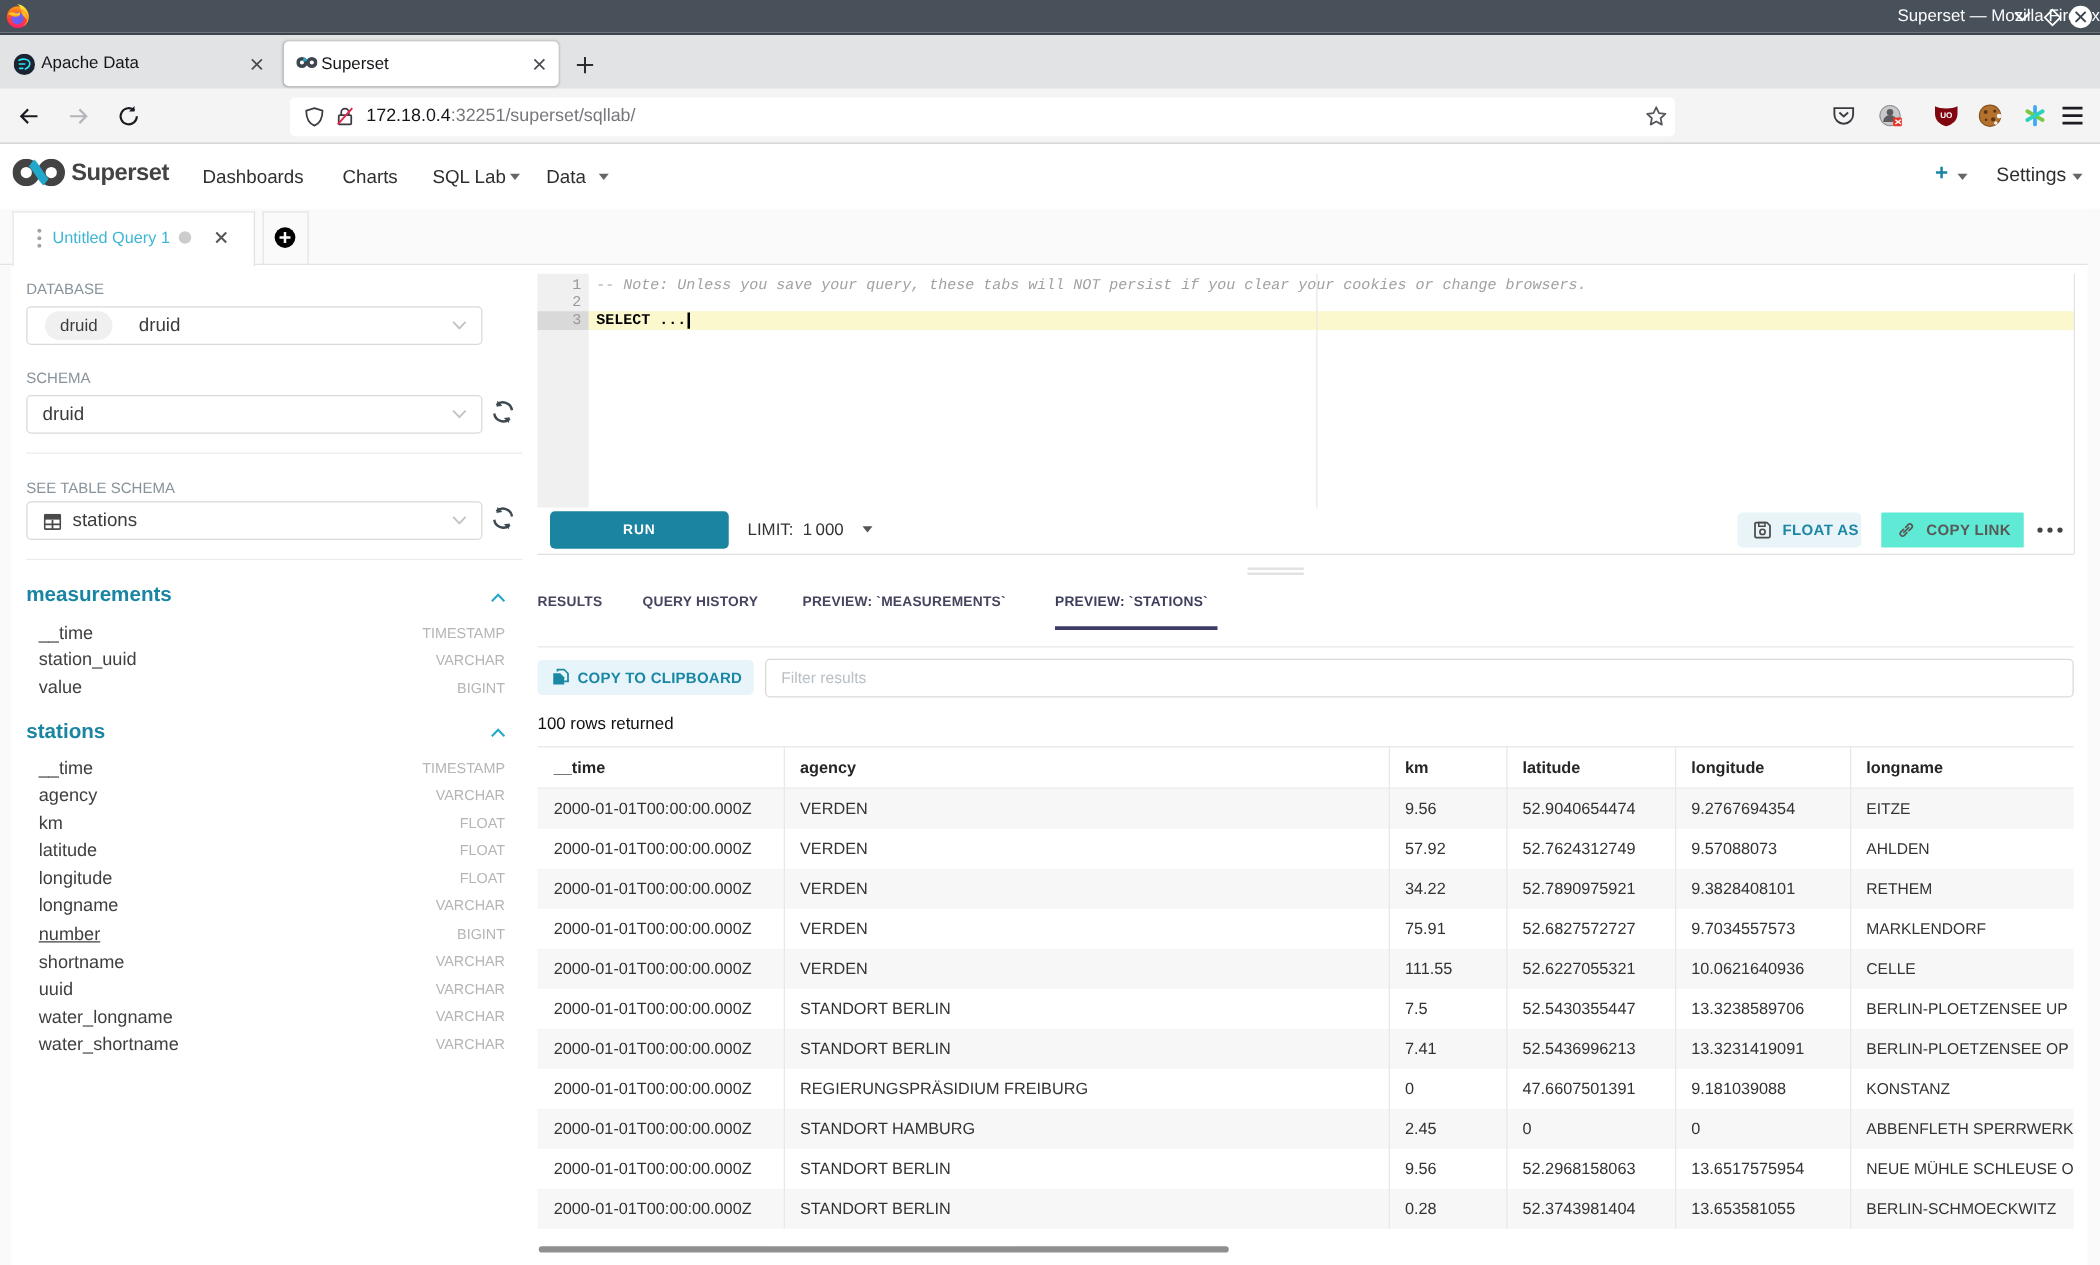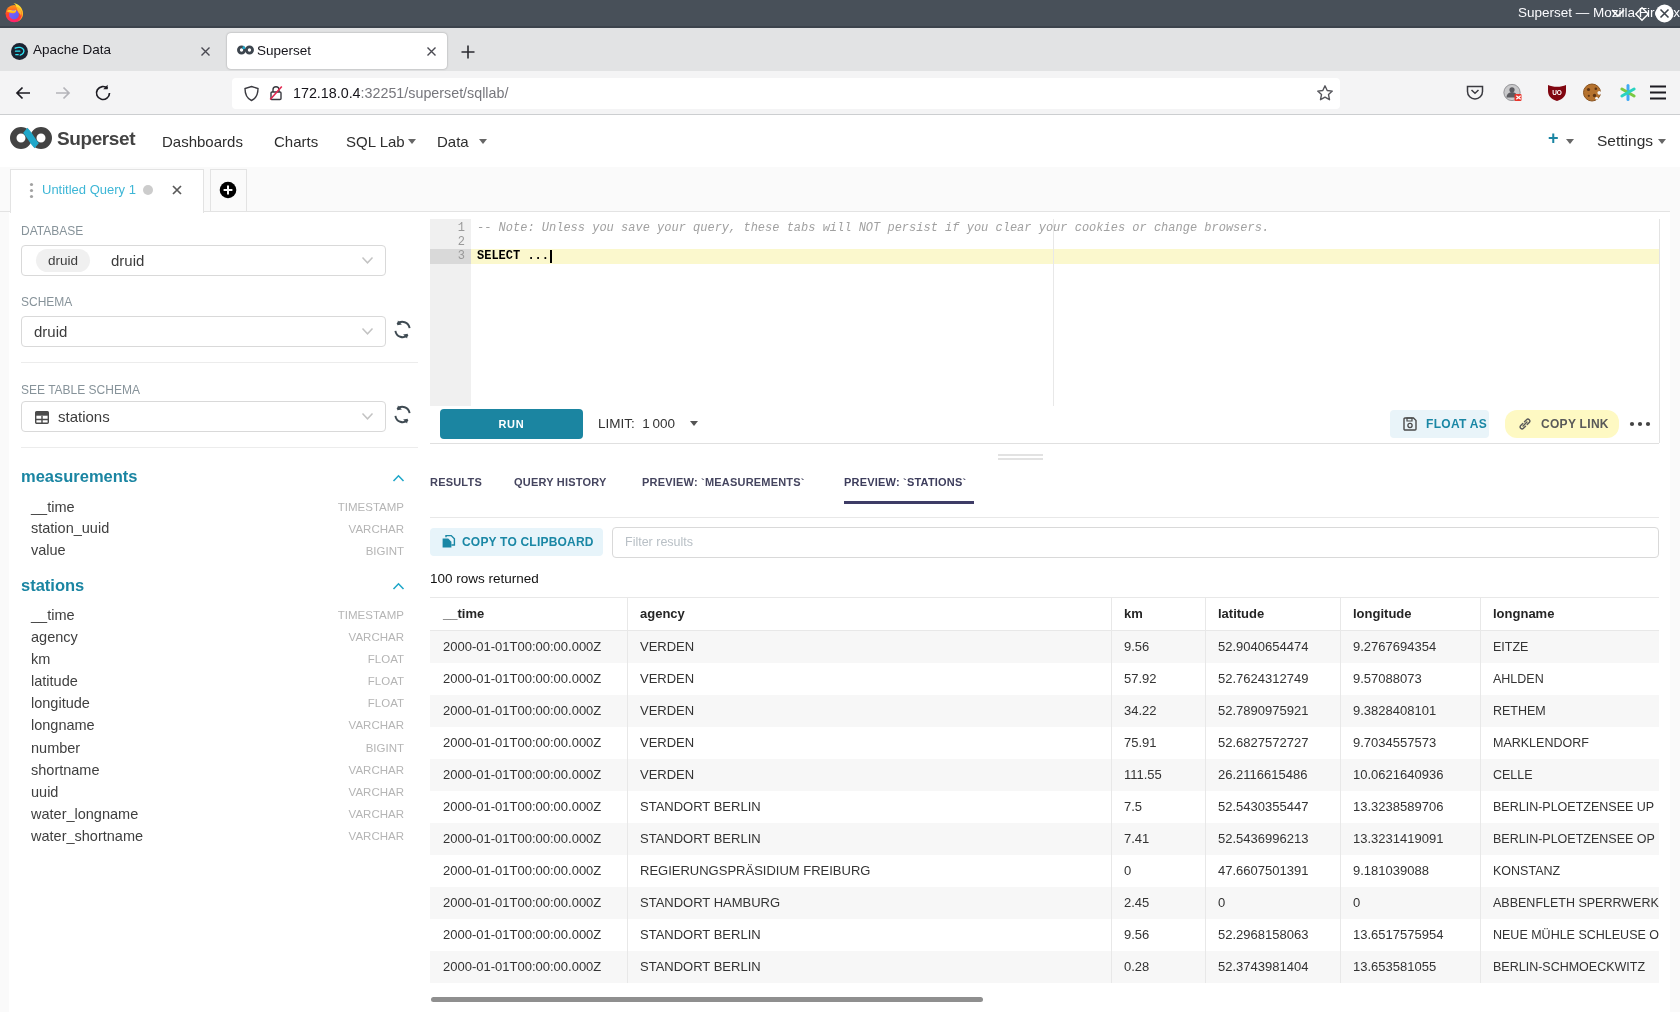--- a/index.html
+++ b/index.html
@@ -263,21 +263,21 @@
 <div class="fname" style="top:629px;">agency</div>
 <div class="ftype" style="right:1276px;top:631px;">VARCHAR</div>
 <div class="fname" style="top:651px;">km</div>
 <div class="ftype" style="right:1276px;top:653px;">FLOAT</div>
 <div class="fname" style="top:673px;">latitude</div>
 <div class="ftype" style="right:1276px;top:675px;">FLOAT</div>
 <div class="fname" style="top:695px;">longitude</div>
 <div class="ftype" style="right:1276px;top:697px;">FLOAT</div>
 <div class="fname" style="top:717px;">longname</div>
 <div class="ftype" style="right:1276px;top:719px;">VARCHAR</div>
-<div class="fname" style="top:740px;">number</div>
+<div class="fname" style="top:740px;text-decoration:underline;">number</div>
 <div class="ftype" style="right:1276px;top:742px;">BIGINT</div>
 <div class="fname" style="top:762px;">shortname</div>
 <div class="ftype" style="right:1276px;top:764px;">VARCHAR</div>
 <div class="fname" style="top:784px;">uuid</div>
 <div class="ftype" style="right:1276px;top:786px;">VARCHAR</div>
 <div class="fname" style="top:806px;">water_longname</div>
 <div class="ftype" style="right:1276px;top:808px;">VARCHAR</div>
 <div class="fname" style="top:828px;">water_shortname</div>
 <div class="ftype" style="right:1276px;top:830px;">VARCHAR</div>
 
@@ -298,21 +298,21 @@
 <div class="abs" style="left:598px;top:409px;height:30px;line-height:30px;font-size:13.5px;color:#333;">LIMIT:&nbsp; 1 000</div>
 <div class="abs caret-d" style="left:690px;top:421px;border-top-color:#555;"></div>
 <div class="abs" style="left:1390px;top:410px;width:99px;height:28px;background:#e9f4f9;border-radius:4px;">
   <svg class="abs" style="left:12px;top:6px;" width="16" height="16" viewBox="0 0 16 16">
       <path d="M2 3 a1 1 0 0 1 1 -1 h8.5 L14 4.5 V13 a1 1 0 0 1 -1 1 H3 a1 1 0 0 1 -1 -1 Z" fill="none" stroke="#4a4a4a" stroke-width="1.4"></path>
       <circle cx="8" cy="9.5" r="2.1" fill="none" stroke="#4a4a4a" stroke-width="1.3"></circle>
       <path d="M5 2 h5 v3 h-5 z" fill="none" stroke="#4a4a4a" stroke-width="1.2"></path>
     </svg>
   <div class="abs" style="left:36px;top:0;height:28px;line-height:28px;font-size:12px;font-weight:bold;color:#1a87a5;letter-spacing:0.3px;">FLOAT AS</div>
 </div>
-<div class="abs" style="left:1505px;top:410px;width:114px;height:28px;background:#fef9c3;border-radius:12px;">
+<div class="abs" style="left:1505px;top:410px;width:114px;height:28px;background:#5eead4;border-radius:1px;">
   <svg class="abs" style="left:12px;top:6px;" width="16" height="16" viewBox="0 0 16 16">
       <g fill="none" stroke="#595959" stroke-width="1.4" transform="rotate(-45 8 8)" stroke-linecap="round">
         <path d="M6.8 6.1 H3.9 a1.9 1.9 0 0 0 0 3.8 H6.8"></path>
         <path d="M9.2 6.1 H12.1 a1.9 1.9 0 0 1 0 3.8 H9.2"></path>
         <path d="M5.2 8 H10.8"></path>
       </g>
     </svg>
   <div class="abs" style="left:36px;top:0;height:28px;line-height:28px;font-size:12px;font-weight:bold;color:#595959;letter-spacing:0.3px;">COPY LINK</div>
 </div>
 <svg class="abs" style="left:1629px;top:421px;" width="22" height="6" viewBox="0 0 22 6">
@@ -380,21 +380,21 @@
     <span class="tcell" style="left:210px;">VERDEN</span>
     <span class="tcell" style="left:694px;">75.91</span>
     <span class="tcell" style="left:788px;">52.6827572727</span>
     <span class="tcell" style="left:923px;">9.7034557573</span>
     <span class="tcell" style="left:1063px;font-size:12.5px;">MARKLENDORF</span>
   </div>
 <div class="abs" style="left:430px;top:759px;width:1229px;height:32px;line-height:32px;overflow:hidden;background:#f7f7f7;">
     <span class="tcell" style="left:13px;">2000-01-01T00:00:00.000Z</span>
     <span class="tcell" style="left:210px;">VERDEN</span>
     <span class="tcell" style="left:694px;">111.55</span>
-    <span class="tcell" style="left:788px;">26.2116615486</span>
+    <span class="tcell" style="left:788px;">52.6227055321</span>
     <span class="tcell" style="left:923px;">10.0621640936</span>
     <span class="tcell" style="left:1063px;font-size:12.5px;">CELLE</span>
   </div>
 <div class="abs" style="left:430px;top:791px;width:1229px;height:32px;line-height:32px;overflow:hidden;">
     <span class="tcell" style="left:13px;">2000-01-01T00:00:00.000Z</span>
     <span class="tcell" style="left:210px;">STANDORT BERLIN</span>
     <span class="tcell" style="left:694px;">7.5</span>
     <span class="tcell" style="left:788px;">52.5430355447</span>
     <span class="tcell" style="left:923px;">13.3238589706</span>
     <span class="tcell" style="left:1063px;font-size:12.5px;">BERLIN-PLOETZENSEE UP</span>

